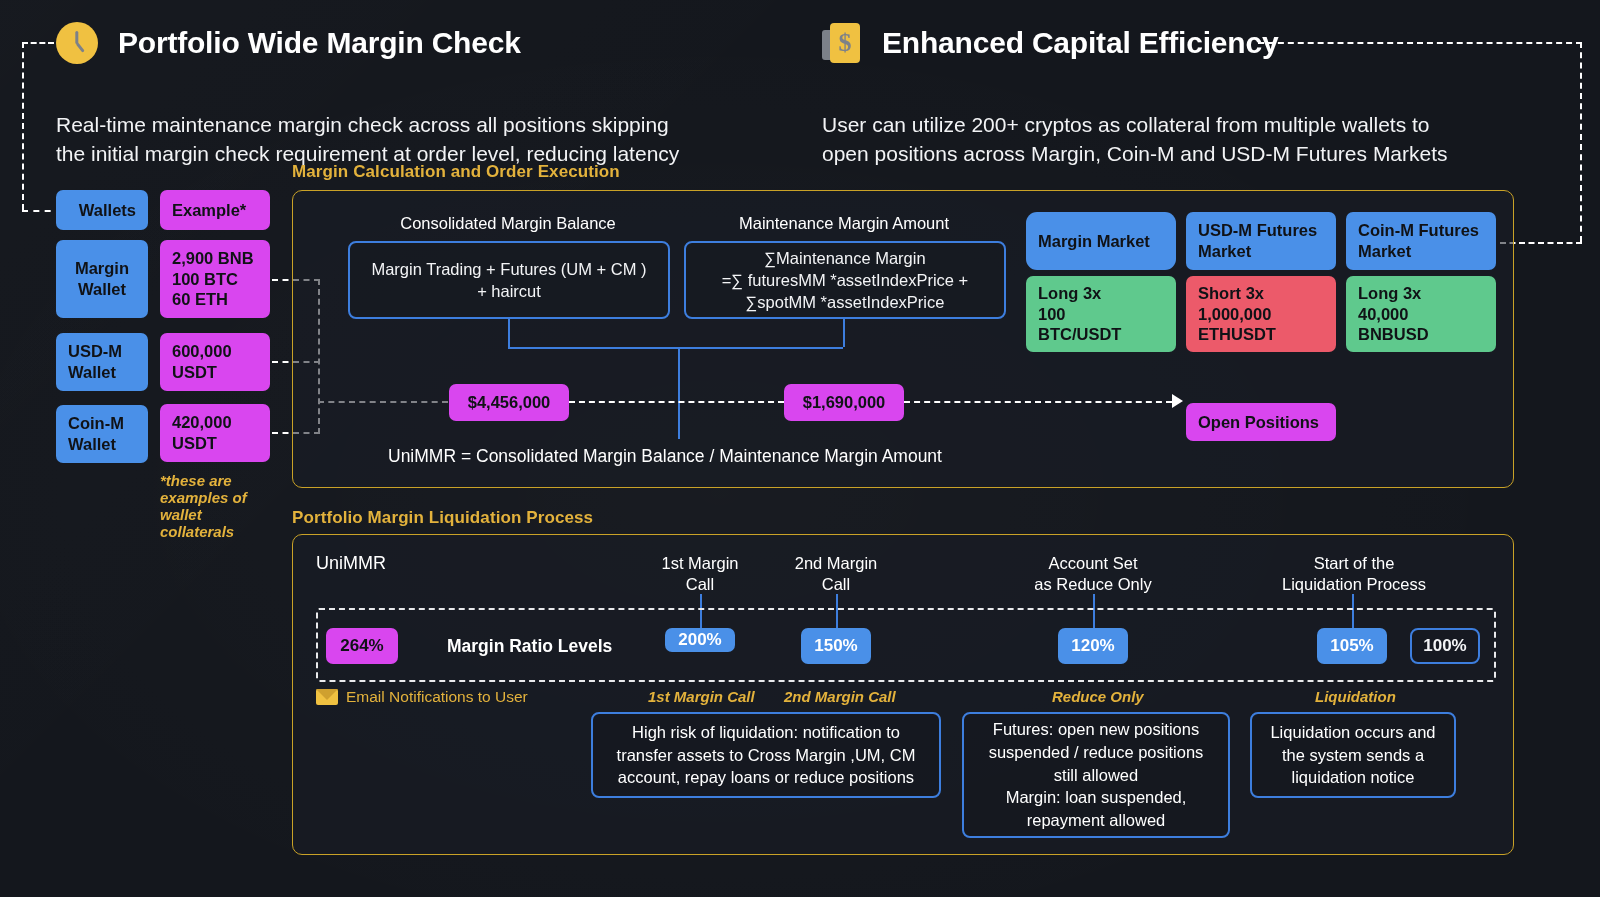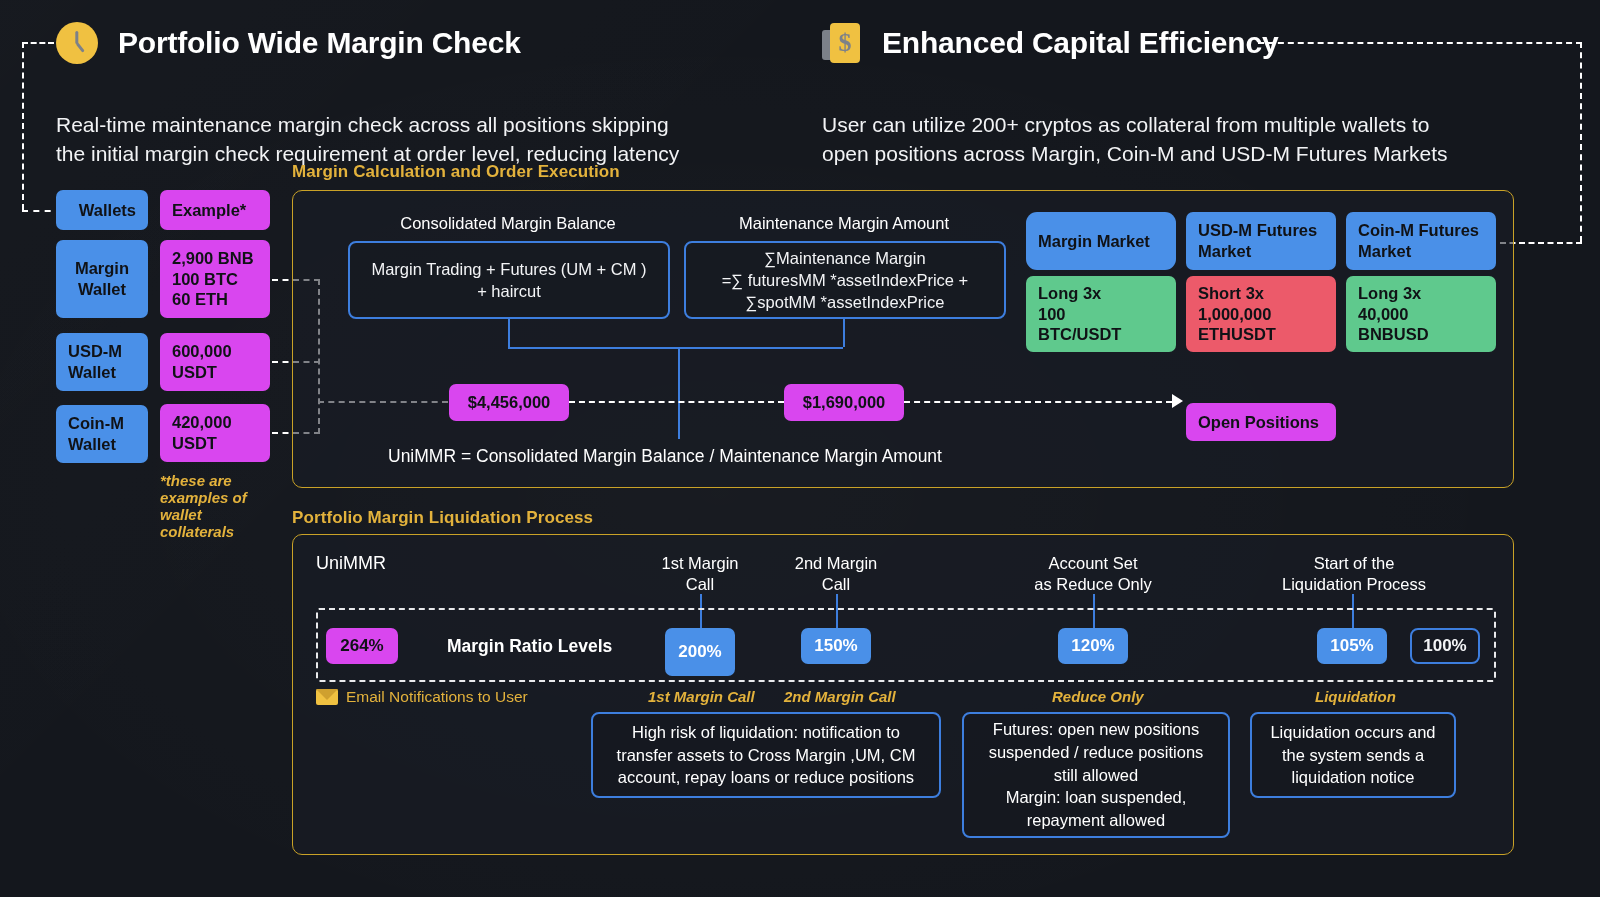--- a/index.html
+++ b/index.html
@@ -344,21 +344,21 @@
   <div class="solid-v" style="left:1093px;top:594px;height:36px;"></div>
   <div class="solid-v" style="left:1352px;top:594px;height:36px;"></div>
 
   <div class="dash-rect" style="left:316px;top:608px;width:1180px;height:74px;"></div>
 
   <div class="abs chip yellow" style="left:326px;top:628px;width:72px;height:36px;justify-content:center;font-size:17px;">
     <span>264%</span>
   </div>
   <div class="abs" style="left:447px;top:636px;font-size:17.5px;font-weight:700;color:#ffffff;">Margin Ratio Levels</div>
 
-  <div class="abs chip blue" style="left:665px;top:628px;width:70px;height:48px;justify-content:center;font-size:17px;color:#ffffff;">
+  <div class="abs chip blue" style="left:665px;top:628px;width:70px;height:24px;justify-content:center;font-size:17px;color:#ffffff;">
     <span>200%</span>
   </div>
   <div class="abs chip blue" style="left:801px;top:628px;width:70px;height:36px;justify-content:center;font-size:17px;color:#ffffff;">
     <span>150%</span>
   </div>
   <div class="abs chip blue" style="left:1058px;top:628px;width:70px;height:36px;justify-content:center;font-size:17px;color:#ffffff;">
     <span>120%</span>
   </div>
   <div class="abs chip blue" style="left:1317px;top:628px;width:70px;height:36px;justify-content:center;font-size:17px;color:#ffffff;">
     <span>105%</span>

